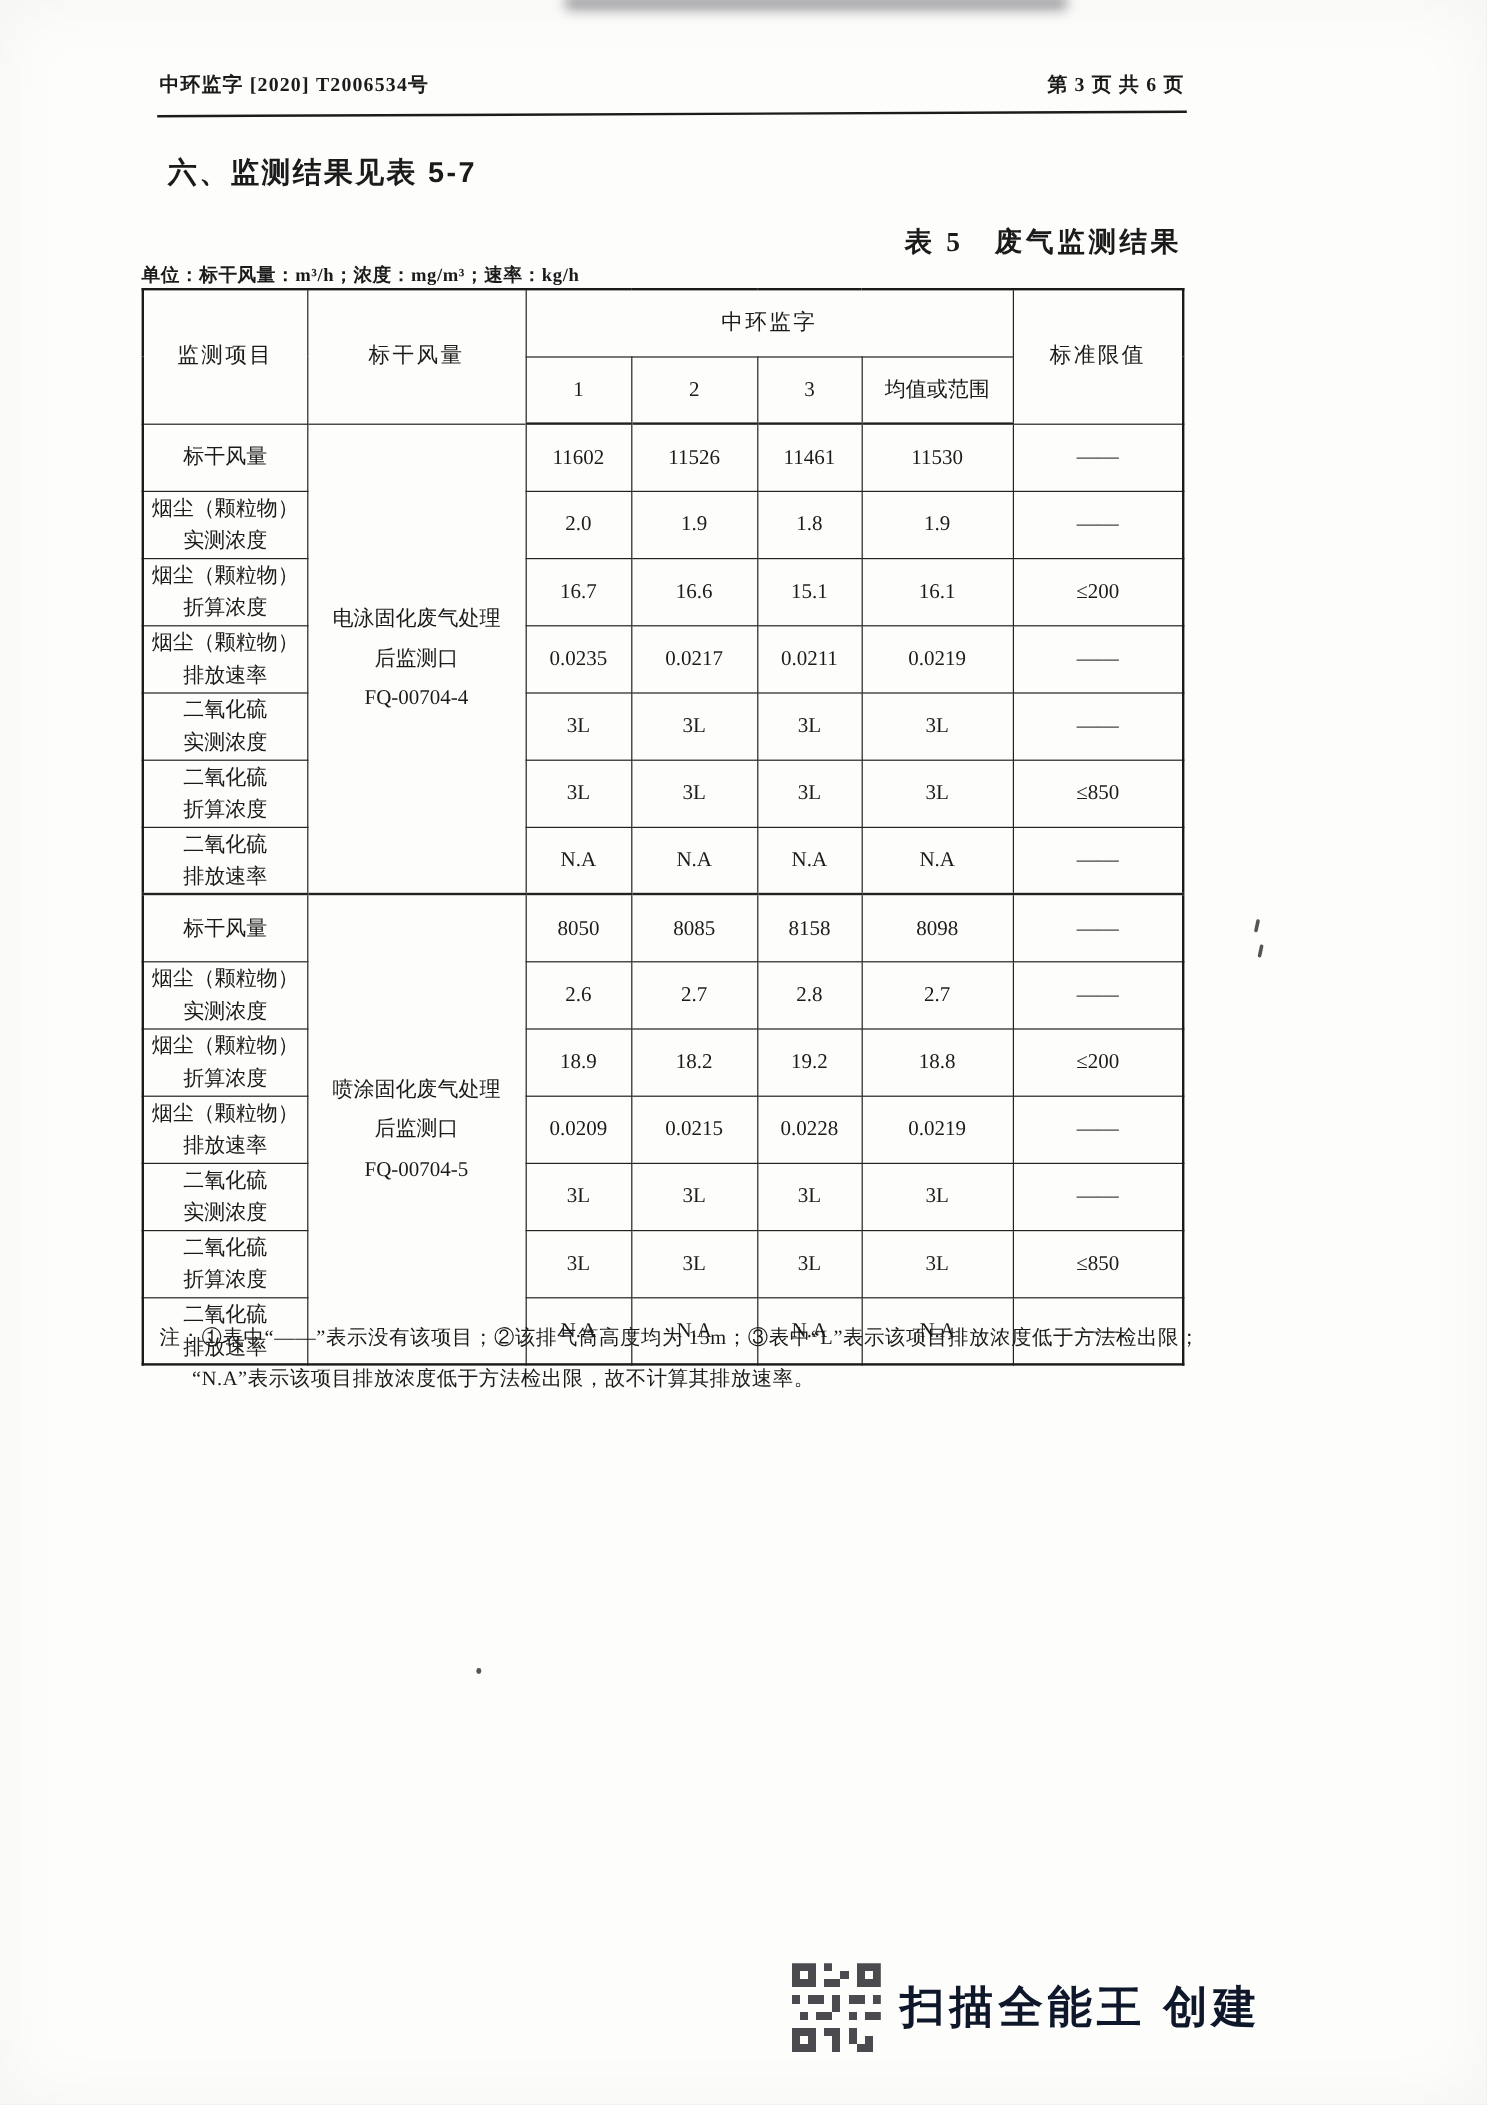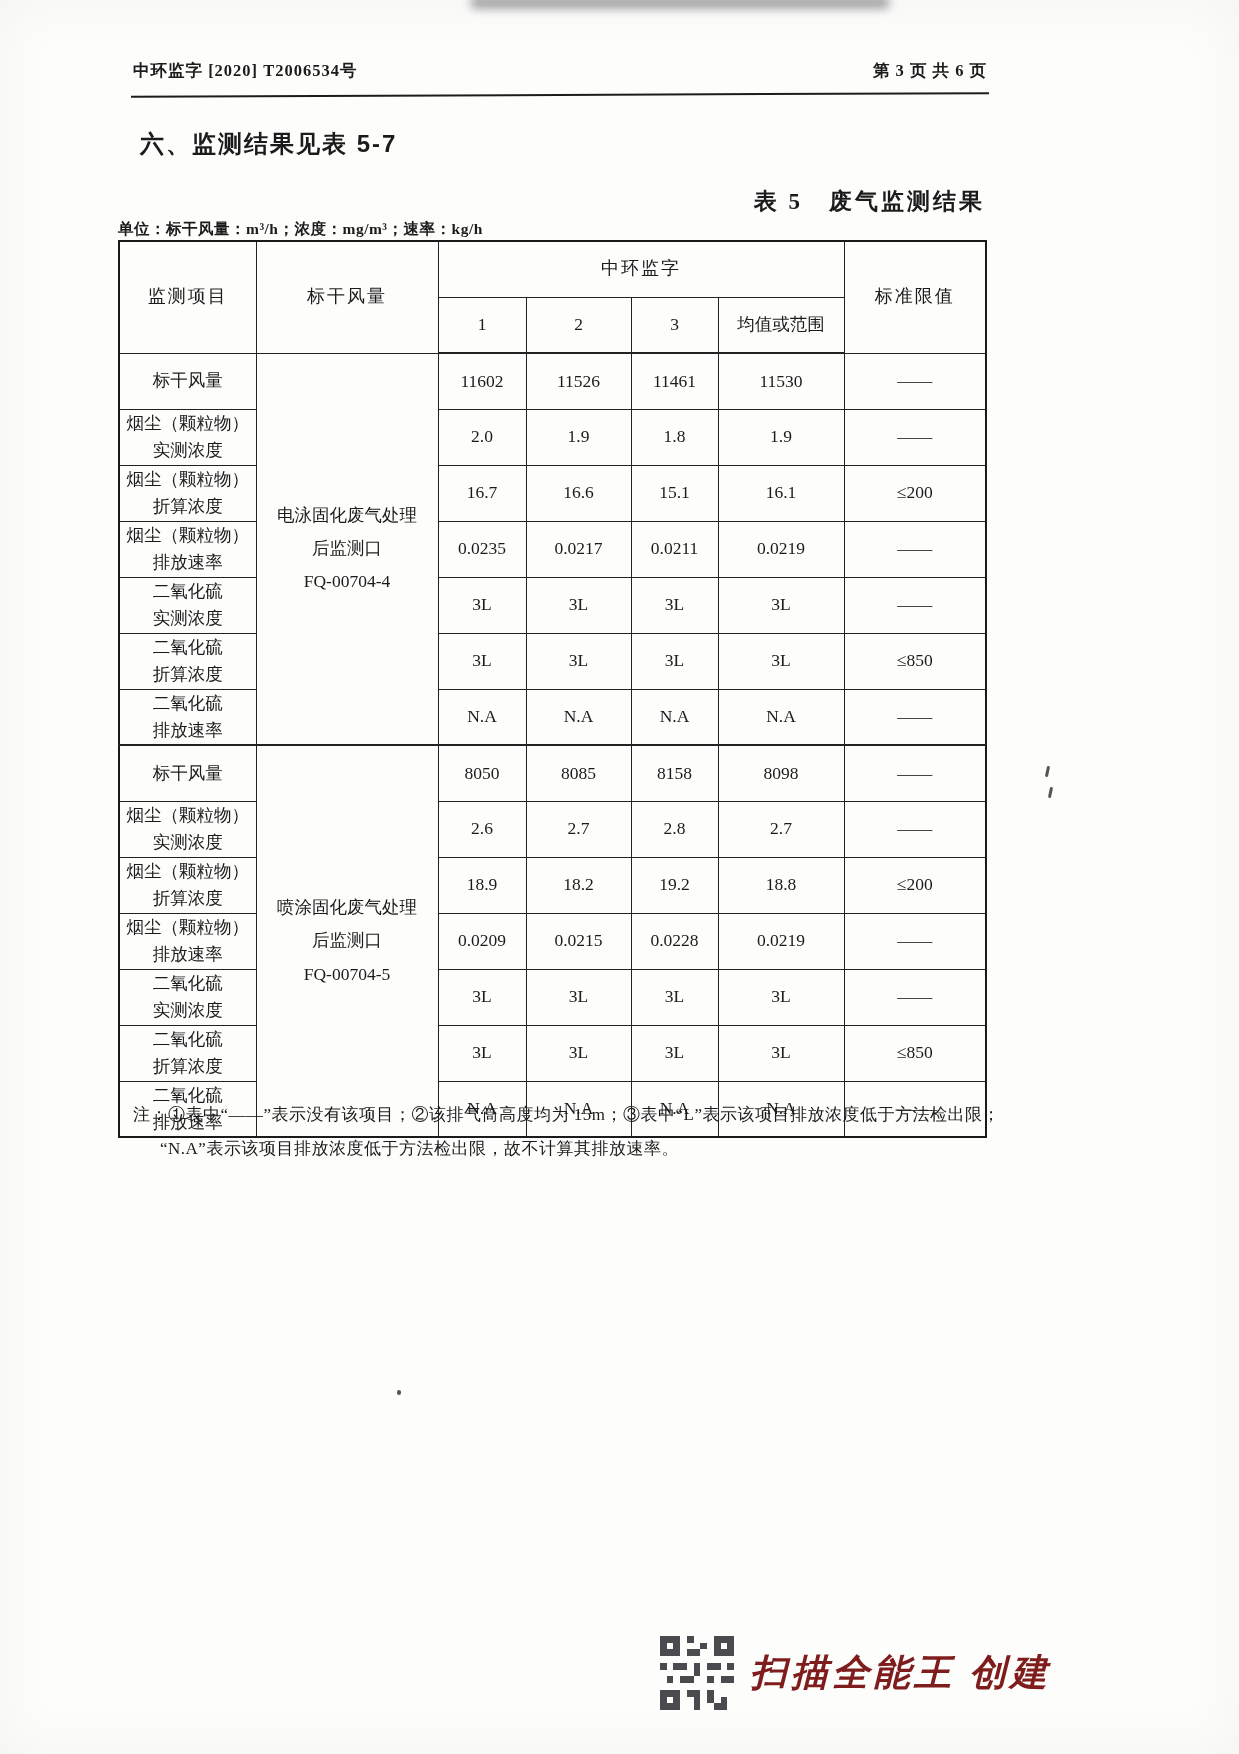--- a/index.html
+++ b/index.html
@@ -77,21 +77,21 @@
   .notes .line2{padding-left:27px;}
 
   
   .scan-footer{
     position:absolute;left:660px;top:1636px;
     display:flex;align-items:center;gap:16px;
   }
   .qr-icon{width:74px;height:74px;display:block;}
   .watermark-text{
     font-family:"Liberation Sans","DejaVu Sans",sans-serif;
-    color:#7f1d1d;font-size:37px;letter-spacing:4px;font-weight:bold;font-style:italic;
+    color:#0f172a;font-size:37px;letter-spacing:4px;font-weight:bold;
   }
 </style>
 </head>
 <body>
 
 <div class="page">
 
   <div class="smudge-top"></div>
   <div class="speck dot"></div>
   <div class="speck tick1"></div>

